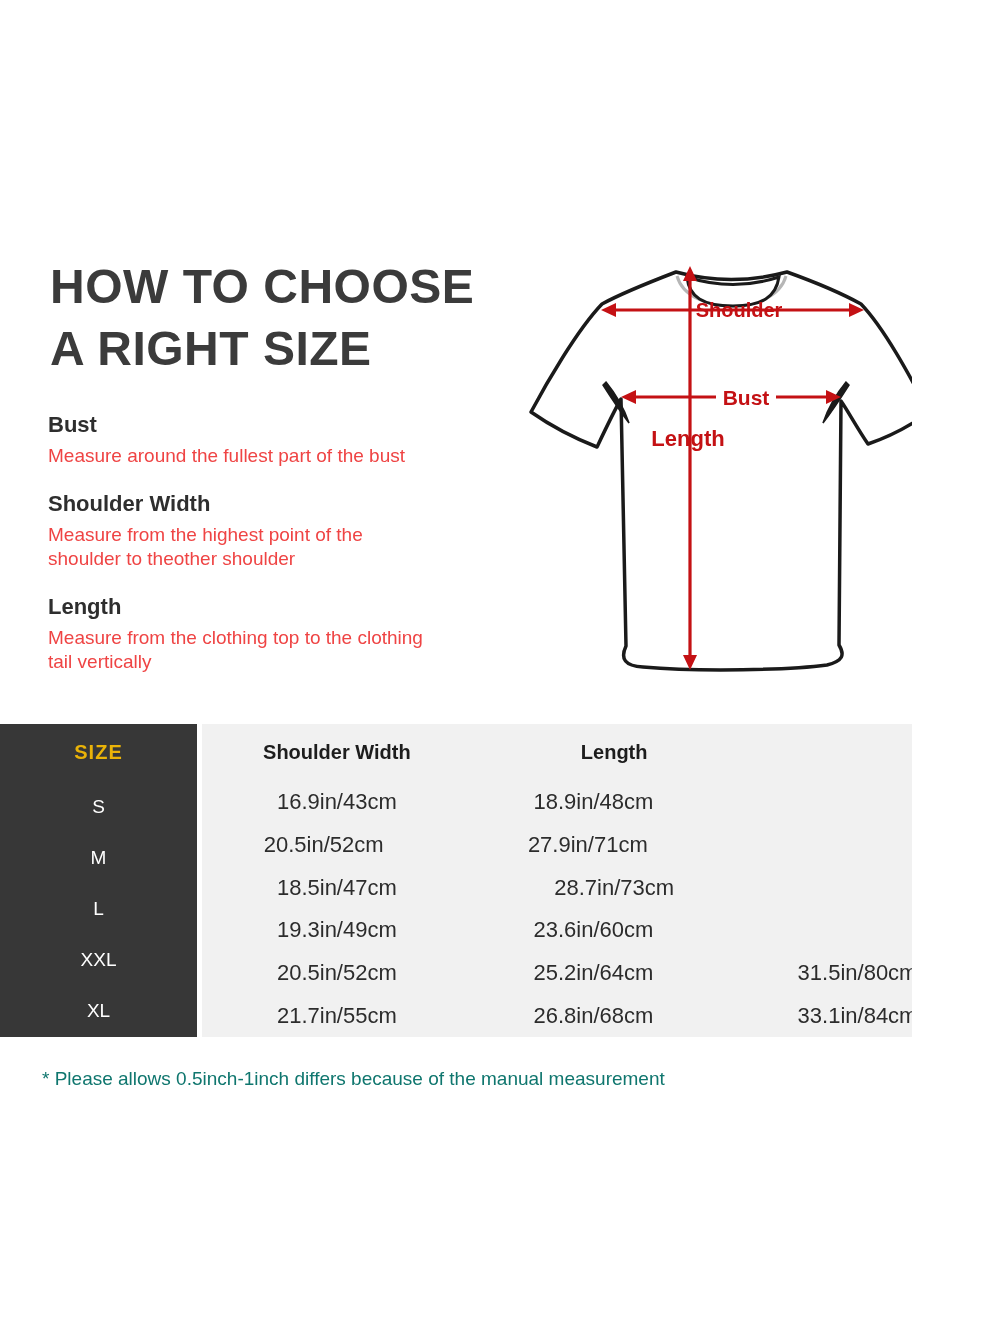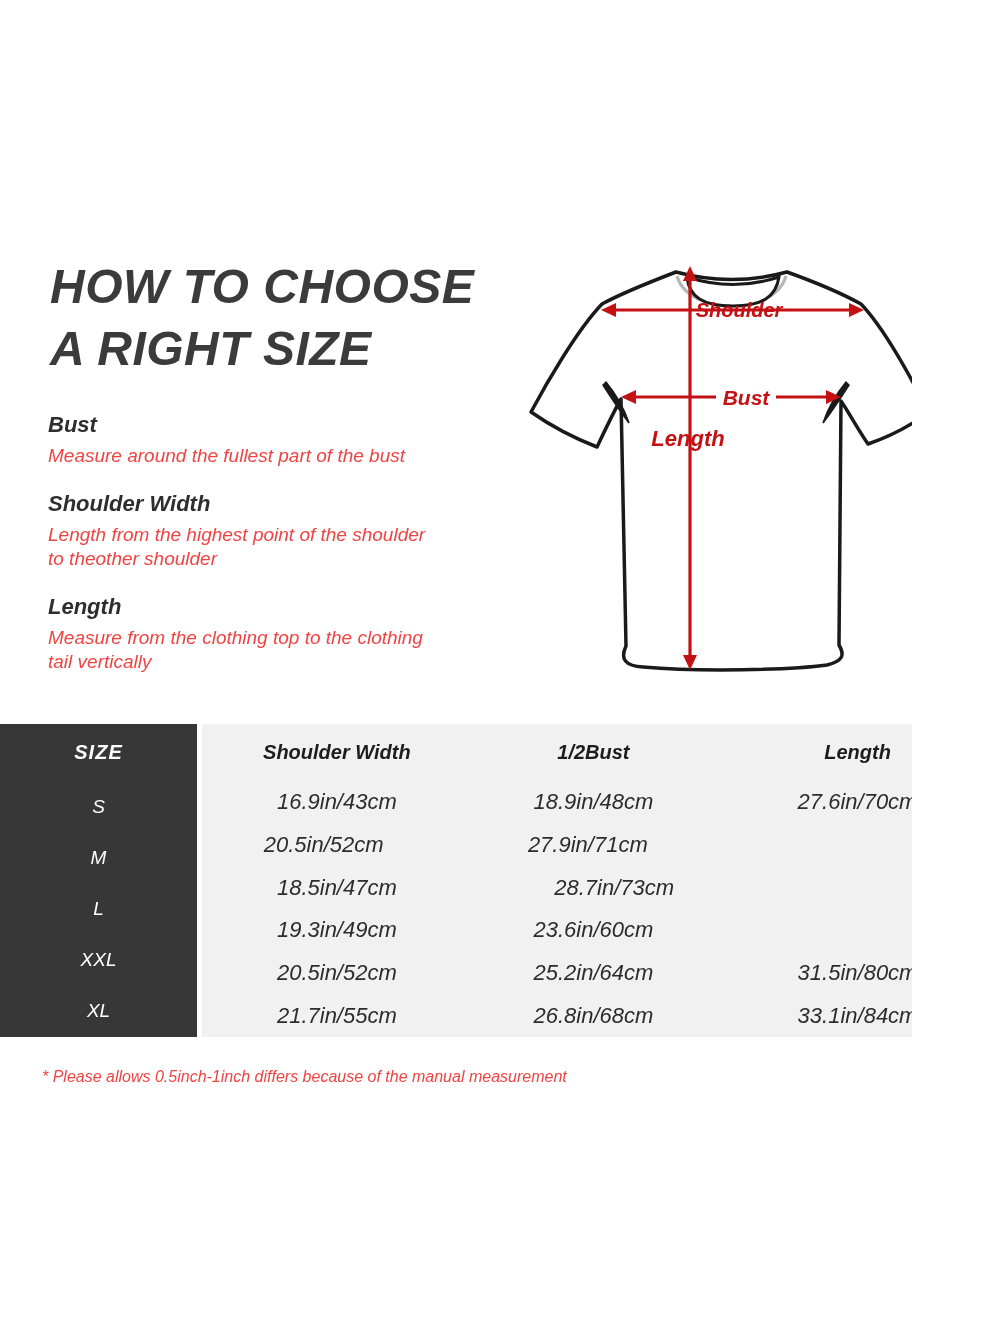--- a/index.html
+++ b/index.html
@@ -4,21 +4,20 @@
 <style>
   * { margin: 0; padding: 0; box-sizing: border-box; }
   html, body { background: #ffffff; }
   body { font-family: "Liberation Sans", sans-serif; }
   .page {
     position: relative;
     width: 912px;
     height: 1333px;
     background: #ffffff;
     overflow: hidden;
-    font-style: italic;
   }
 
   
   .title {
     position: absolute;
     left: 50px;
     top: 256px;
     font-size: 48px;
     line-height: 62px;
     font-weight: 700;
@@ -75,21 +74,21 @@
     flex-direction: column;
   }
   .hdr-cell {
     height: 57px;
     flex: 0 0 57px;
     display: flex;
     align-items: center;
     justify-content: center;
   }
   .size-col .hdr-cell {
-    color: #ffffff;
+    color: #eab308;
     font-size: 20px;
     font-weight: 700;
     letter-spacing: 1px;
   }
   .size-cell {
     flex: 1 1 auto;
     display: flex;
     align-items: center;
     justify-content: center;
     color: #ffffff;
@@ -118,42 +117,42 @@
     justify-content: center;
     font-size: 22px;
     color: #2c2c2c;
   }
 
   
   .footnote {
     position: absolute;
     left: 42px;
     top: 1068px;
-    font-size: 16px;
-    color: #ef4444;
+    font-size: 19px;
+    color: #0f766e;
   }
 </style>
 </head>
 <body>
 
 <div class="page">
 
   <div class="title">
     <div>HOW TO CHOOSE</div>
     <div>A RIGHT SIZE</div>
   </div>
 
   <div class="definitions">
     <div class="def-block">
       <div class="def-term">Bust</div>
       <div class="def-desc">Measure around the fullest part of the bust</div>
     </div>
     <div class="def-block">
       <div class="def-term">Shoulder Width</div>
-      <div class="def-desc">Length from the highest point of the shoulder to theother shoulder</div>
+      <div class="def-desc">Measure from the highest point of the shoulder to theother shoulder</div>
     </div>
     <div class="def-block">
       <div class="def-term">Length</div>
       <div class="def-desc">Measure from the clothing top to the clothing tail vertically</div>
     </div>
   </div>
 
   <svg class="diagram-svg" viewBox="500 240 470 440">
 
     <path d="M 676,272
@@ -208,27 +207,25 @@
     <div class="size-cell">S</div>
     <div class="size-cell">M</div>
     <div class="size-cell">L</div>
     <div class="size-cell">XXL</div>
     <div class="size-cell">XL</div>
   </div>
 
   <div class="data-block">
     <div class="hdr-row">
       <div class="c1">Shoulder Width</div>
-      <div class="c2">1/2Bust</div>
       <div class="c3">Length</div>
     </div>
     <div class="t-row">
       <div class="c1">16.9in/43cm</div>
       <div class="c2">18.9in/48cm</div>
-      <div class="c3">27.6in/70cm</div>
     </div>
     <div class="t-row">
       <div class="c2">20.5in/52cm</div>
       <div class="c3">27.9in/71cm</div>
     </div>
     <div class="t-row">
       <div class="c1">18.5in/47cm</div>
       <div class="c3">28.7in/73cm</div>
     </div>
     <div class="t-row">

